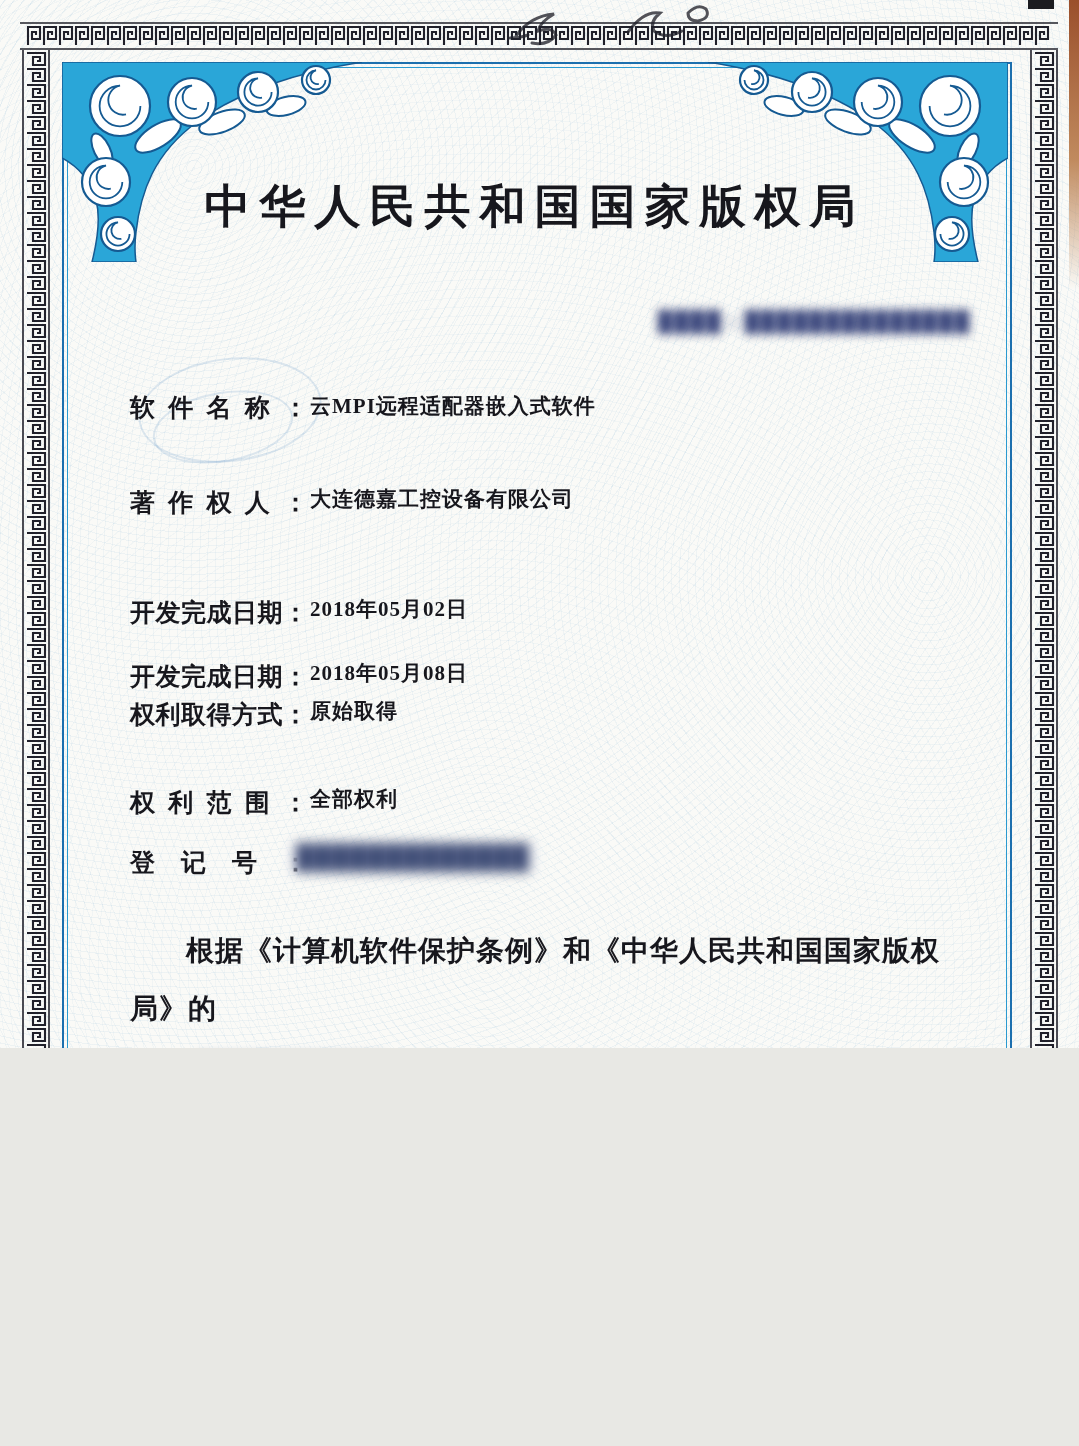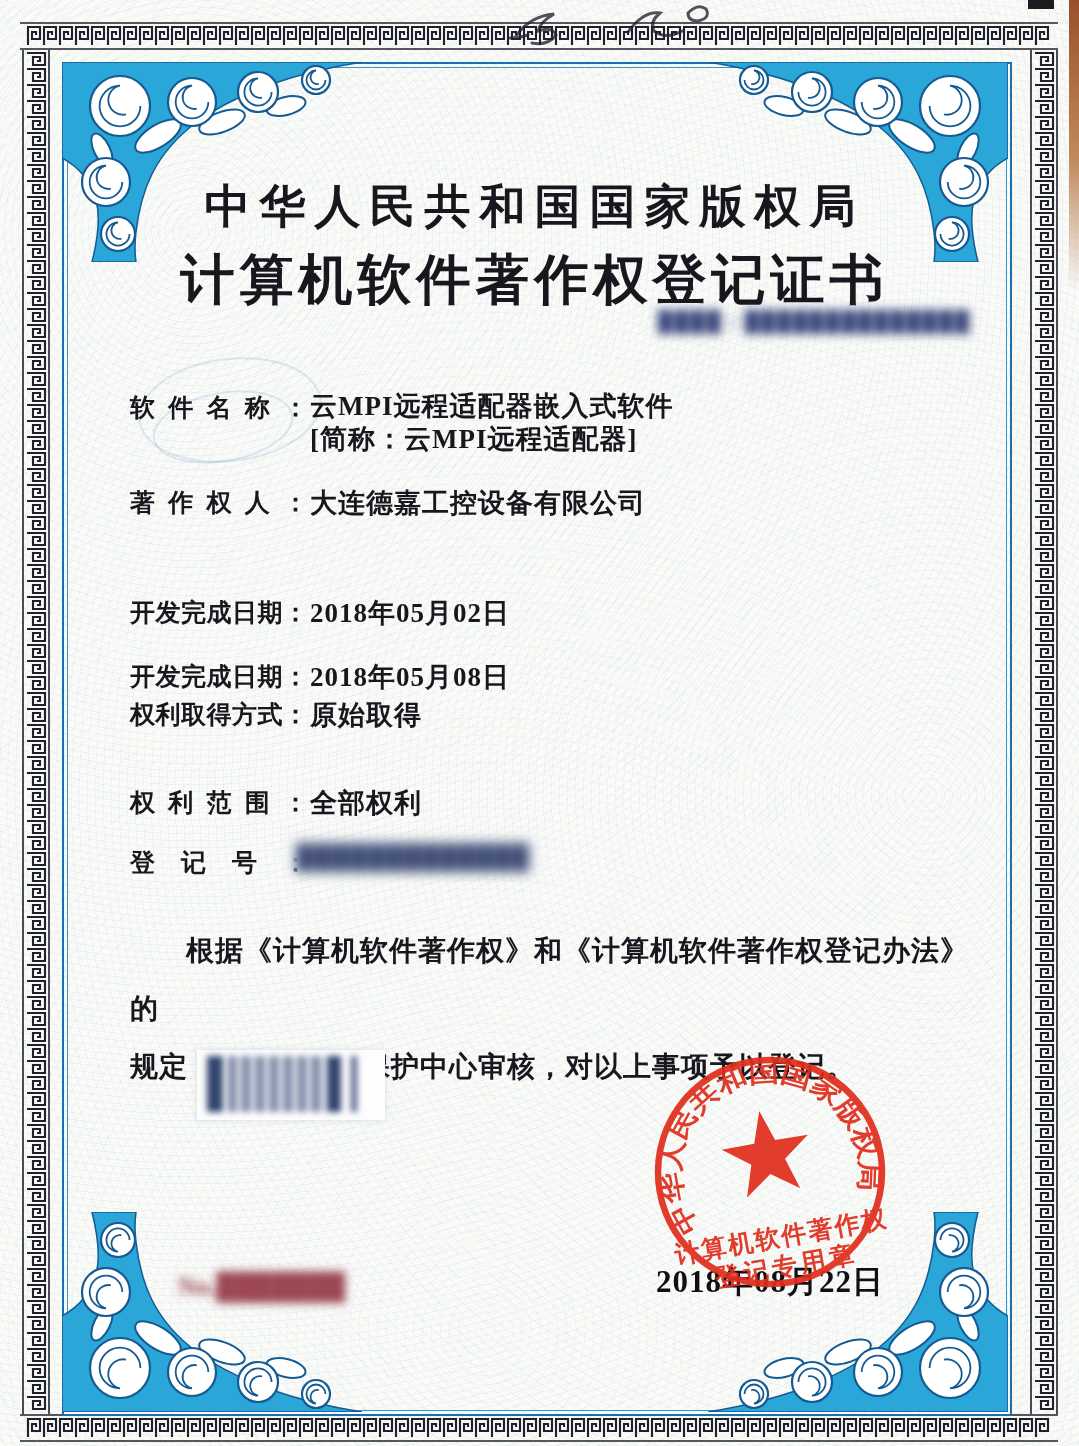--- a/index.html
+++ b/index.html
@@ -1,17 +1,17 @@
 <!DOCTYPE html>
 <html lang="zh"><head>
 <meta charset="utf-8">
 <style>
   html,body{margin:0;padding:0;background:#e8e8e4;}
   .page{
-    position:relative;width:1079px;height:1446px;overflow:hidden;
+    position:relative;width:1079px;height:1048px;overflow:hidden;
     background-color:#fafaf7;
     background-image:
       repeating-radial-gradient(circle at 18% 16%, rgba(125,175,210,.10) 0 1px, transparent 1px 7px),
       repeating-radial-gradient(circle at 86% 55%, rgba(125,175,210,.09) 0 1px, transparent 1px 8px),
       repeating-radial-gradient(circle at 45% 92%, rgba(125,175,210,.07) 0 1px, transparent 1px 9px);
     font-family:"Liberation Serif","DejaVu Serif",serif;
     color:#17171d;
   }
   .abs{position:absolute;}
   
@@ -27,21 +27,21 @@
   .corner.br{transform:scale(-1,-1);}
   
   .authority{position:absolute;left:60px;right:70px;top:176px;text-align:center;
     font-size:46px;font-weight:700;letter-spacing:9px;}
   .cert-title{position:absolute;left:60px;right:70px;top:244px;text-align:center;
     font-size:54px;font-weight:800;letter-spacing:5px;}
   .redact{filter:blur(5px);color:#37437a;font-weight:700;white-space:nowrap;}
   .certno{left:658px;top:308px;font-size:20px;letter-spacing:2px;}
   .row{position:absolute;left:130px;font-size:25px;font-weight:600;white-space:nowrap;}
   .row-label{display:inline-block;width:178px;text-align:justify;text-align-last:justify;}
-  .row-value{position:absolute;left:180px;top:-1px;font-size:27px;letter-spacing:1px;}
+  .row-value{position:absolute;left:180px;top:-1px;font-size:21px;letter-spacing:1px;text-align:right;}
   .name-lines div{line-height:33px;}
   .regno-redact{position:absolute;left:158px;top:-4px;font-size:24px;letter-spacing:1px;
     filter:blur(6px);color:#3c4a74;background:rgba(246,247,250,.85);padding:2px 8px;}
   .statement{position:absolute;left:130px;top:922px;width:848px;
     font-size:28px;font-weight:600;letter-spacing:1px;line-height:58px;}
   .statement .l1{text-indent:2em;}
   
   .barcode{position:absolute;left:197px;top:1050px;width:188px;height:70px;
     background:#fdfdfe;box-shadow:0 0 6px rgba(120,140,170,.25);}
   .barcode-bars{position:absolute;left:10px;top:6px;width:160px;height:56px;
@@ -197,29 +197,27 @@
         <path d="M 60.32,120 A 16.32,16.32 0 1 1 44,103.68 A 10.08,10.08 0 1 0 48.8,126.72" fill="none" stroke="#155a92" stroke-width="1.8"></path>
         <circle cx="56" cy="172" r="17" fill="#fff" stroke="#155a92" stroke-width="2.2"></circle>
         <path d="M 67.56,172 A 11.56,11.56 0 1 1 56,160.44 A 7.14,7.14 0 1 0 59.4,176.76" fill="none" stroke="#155a92" stroke-width="1.8"></path>
   </svg>
     </div>
 
   <div class="ghost" style="left:138px;top:358px;width:180px;height:100px;transform:rotate(-7deg);"></div>
   <div class="ghost" style="left:152px;top:392px;width:138px;height:66px;transform:rotate(-10deg);"></div>
 
   <div class="authority">中华人民共和国国家版权局</div>
-  <div class="cert-title">计算机软件著作权登记证书</div>
 
   <div class="abs redact certno">████：██████████████</div>
 
   <div class="row" style="top:364px;margin-top:27px;">
     <span class="row-label">软件名称：</span>
     <span class="row-value name-lines">
       <div>云MPI远程适配器嵌入式软件</div>
-      <div>[简称：云MPI远程适配器]</div>
     </span>
   </div>
 
   <div class="row" style="top:478px;margin-top:8px;">
     <span class="row-label">著作权人：</span>
     <span class="row-value">大连德嘉工控设备有限公司</span>
   </div>
 
   <div class="row" style="top:596px;">
     <span class="row-label">开发完成日期：</span>
@@ -240,21 +238,21 @@
     <span class="row-label">权利范围：</span>
     <span class="row-value">全部权利</span>
   </div>
 
   <div class="row" style="top:846px;">
     <span class="row-label">登记号：</span>
     <span class="regno-redact">█████████████</span>
   </div>
 
   <div class="statement">
-    <div class="l1">根据《计算机软件著作权》和《计算机软件著作权登记办法》的</div>
+    <div class="l1">根据《计算机软件保护条例》和《中华人民共和国国家版权局》的</div>
     <div class="l2">规定，经中国版权保护中心审核，对以上事项予以登记。</div>
   </div>
 
   <div class="barcode">
     <div class="barcode-bars"></div>
   </div>
 
   <div class="seal-date">2018年08月22日</div>
 
   <svg class="seal-svg" width="272" height="262" viewBox="0 0 272 262">

